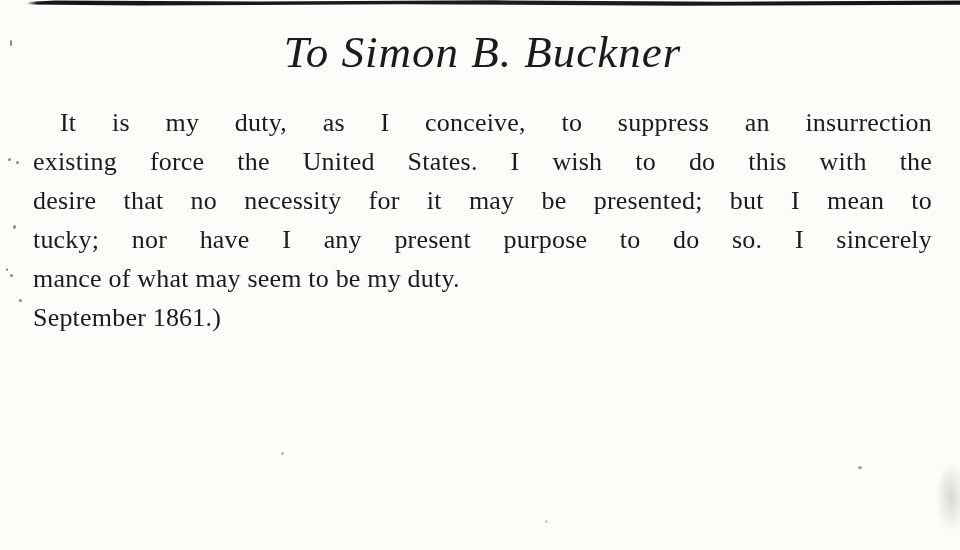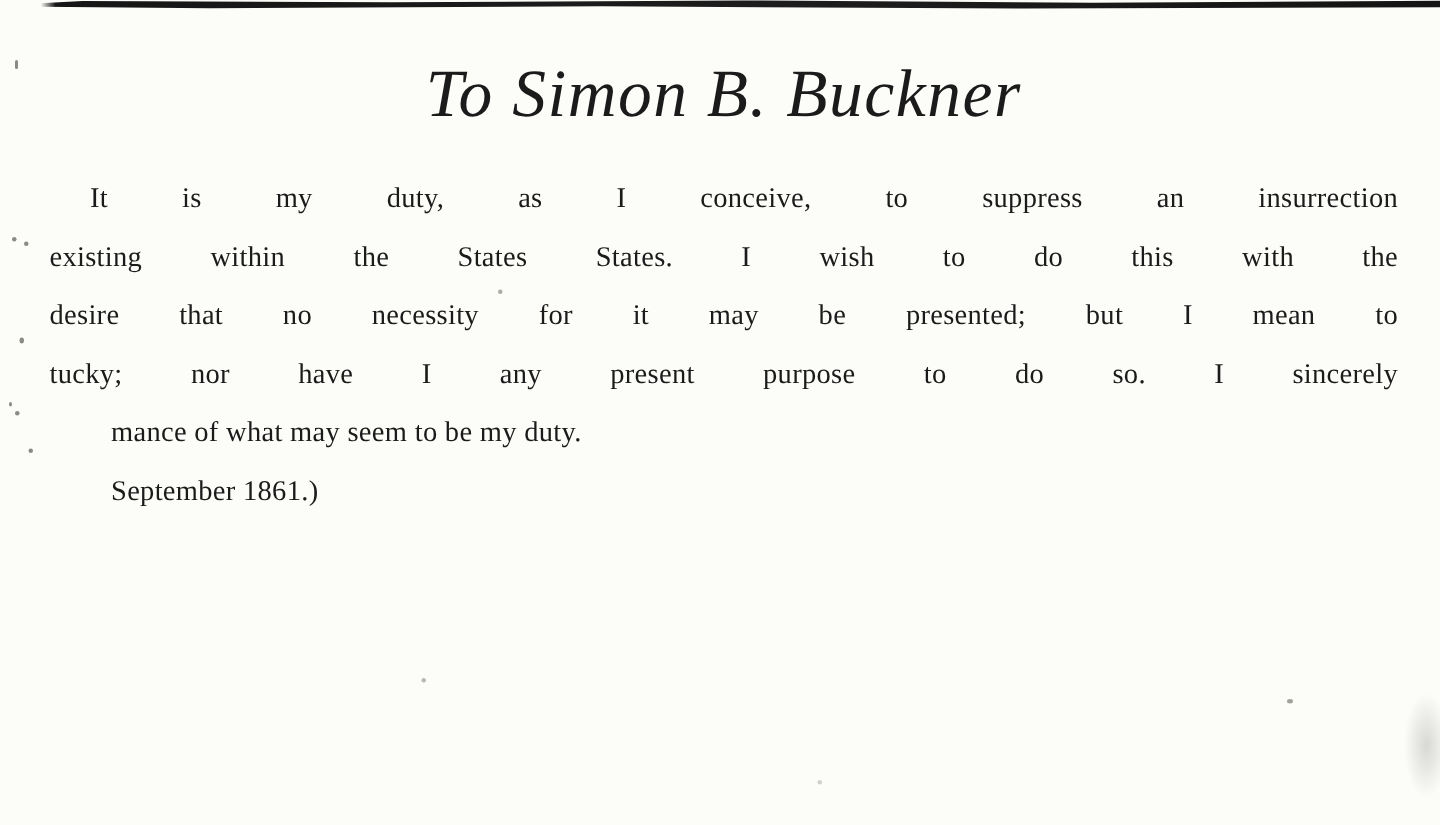--- a/index.html
+++ b/index.html
@@ -10,21 +10,21 @@
   html, body { width: 960px; height: 550px; overflow: hidden; }
   body {
     background: var(--paper);
     font-family: "Liberation Serif", "DejaVu Serif", serif;
     color: var(--ink);
     position: relative;
   }
   .page {
     position: absolute;
     inset: 0;
-    padding: 24px 28px 0 33px;
+    padding: 14px 28px 0 33px;
   }
   .scan-bar {
     position: absolute;
     top: 0;
     left: 27px;
     right: -2px;
     height: 6px;
     background: linear-gradient(90deg, rgba(20,20,20,0) 0px, #161616 10px, #1d1d1d 55%, #141414 100%);
     clip-path: polygon(0 35%, 3% 10%, 25% 25%, 50% 5%, 75% 30%, 100% 8%, 100% 80%, 70% 95%, 40% 70%, 12% 92%, 0 75%);
   }
@@ -32,34 +32,33 @@
     margin-top: 10px;
     margin-bottom: 23px;
     text-align: center;
     font-style: italic;
     font-weight: 500;
     font-size: 45px;
     line-height: 56px;
     letter-spacing: 1px;
   }
   .letter-body {
-    font-size: 19px;
+    font-size: 26px;
     line-height: 39px;
     letter-spacing: 0.2px;
   }
   .text-line {
     text-align: justify;
     text-align-last: justify;
     white-space: nowrap;
   }
   .text-line.indent { padding-left: 27px; }
   .text-line.last {
     text-align: left;
     text-align-last: left;
-    margin-left: 41px;
   }
   .speck {
     position: absolute;
     background: #8b8b86;
     border-radius: 50%;
   }
   .corner-texture {
     position: absolute;
     right: -6px;
     bottom: 18px;
@@ -73,21 +72,21 @@
 
 <div class="page">
 
   <div class="scan-bar"></div>
 
   <h1 class="title">To Simon B. Buckner</h1>
 
   <div class="letter-body">
     <div>
       <div class="text-line indent">It is my duty, as I conceive, to suppress an insurrection</div>
-      <div class="text-line">existing within the States States. I wish to do this with the</div>
+      <div class="text-line">existing force the United States. I wish to do this with the</div>
       <div class="text-line">desire that no necessity for it may be presented; but I mean to</div>
       <div class="text-line">tucky; nor have I any present purpose to do so. I sincerely</div>
       <div class="text-line last">mance of what may seem to be my duty.</div>
     </div>
     <div>
       <div class="text-line last">September 1861.)</div>
     </div>
   </div>
 
   <div class="speck" style="left:10px; top:40px; width:2px; height:6px; border-radius:1px;"></div>

